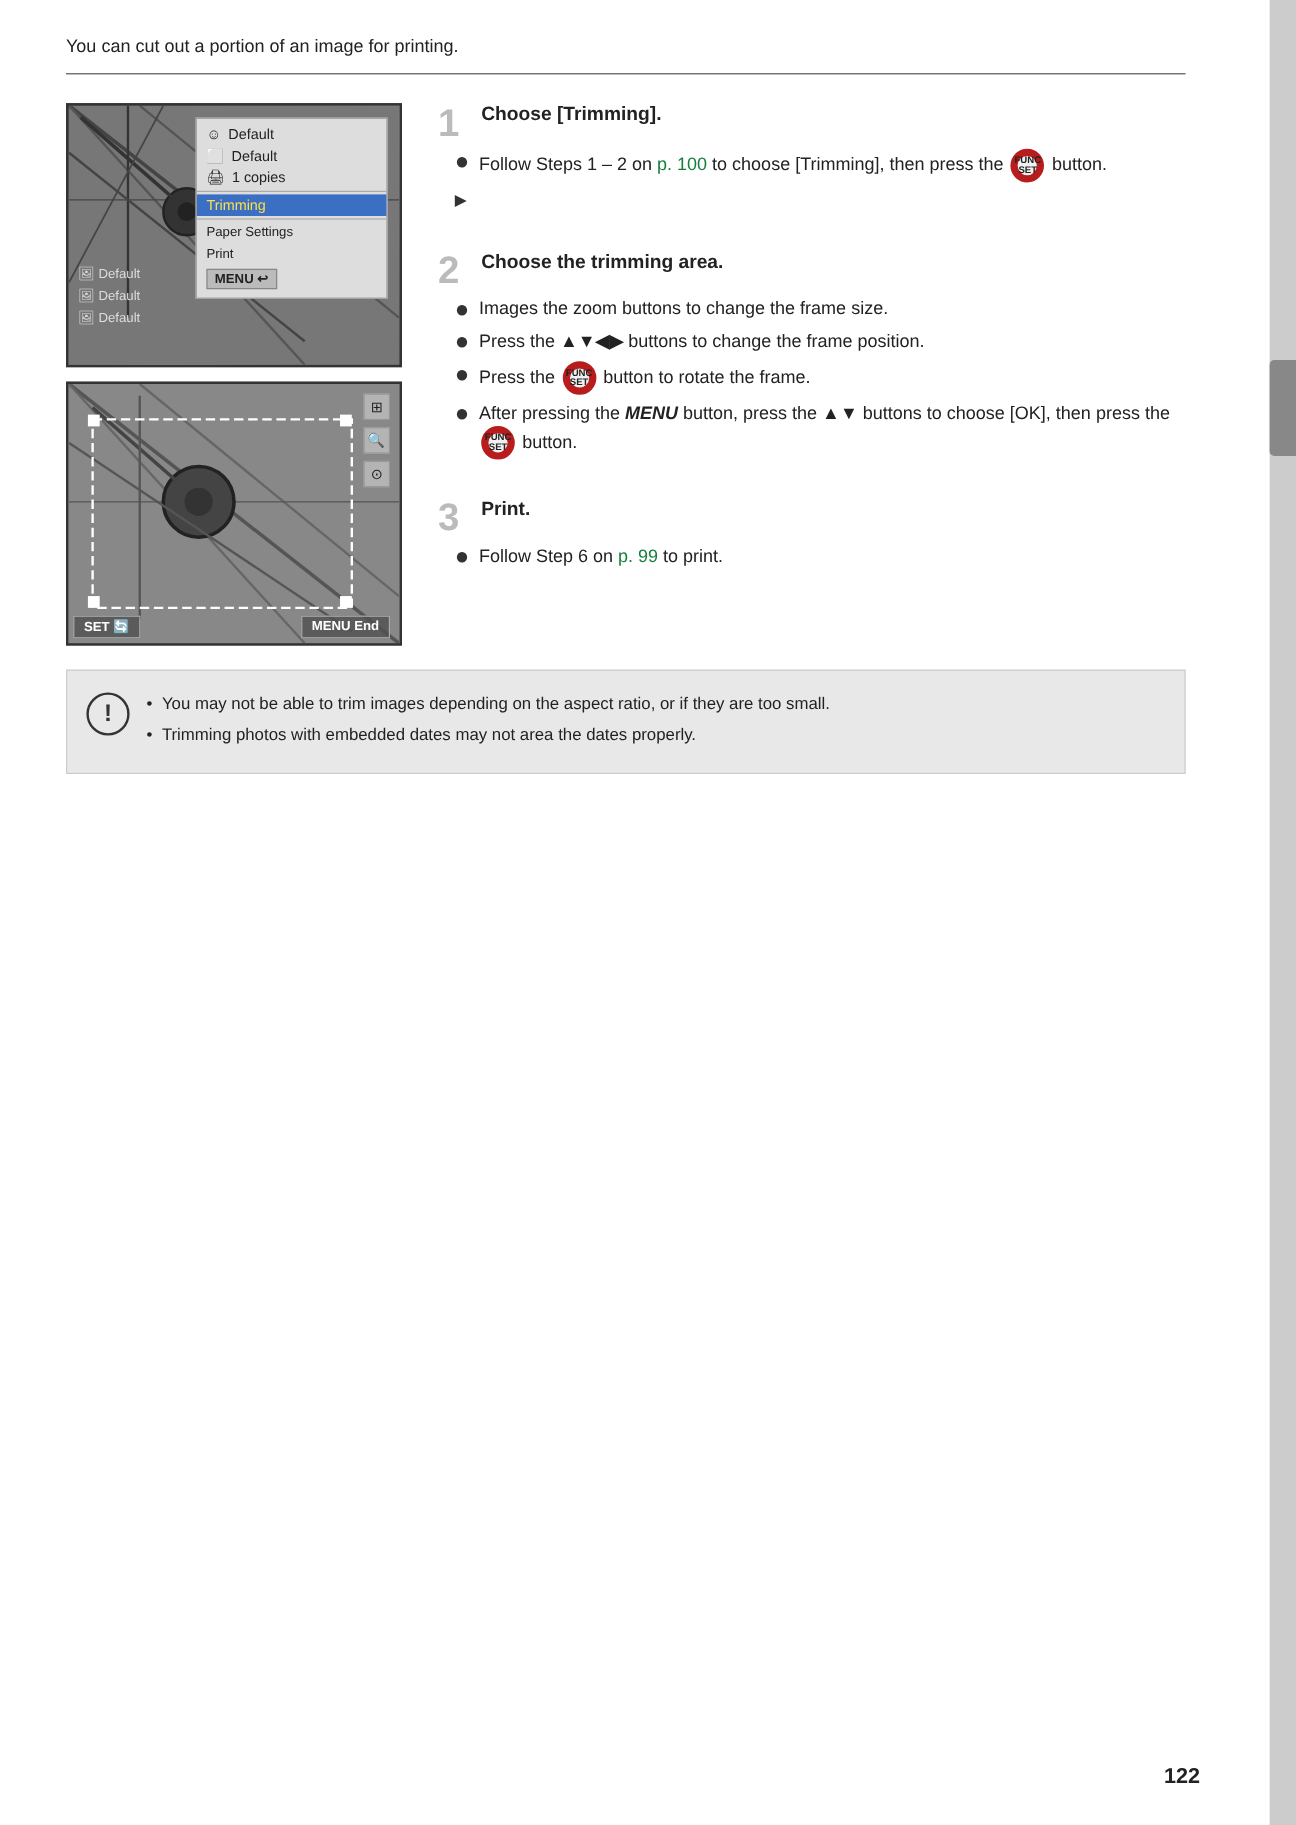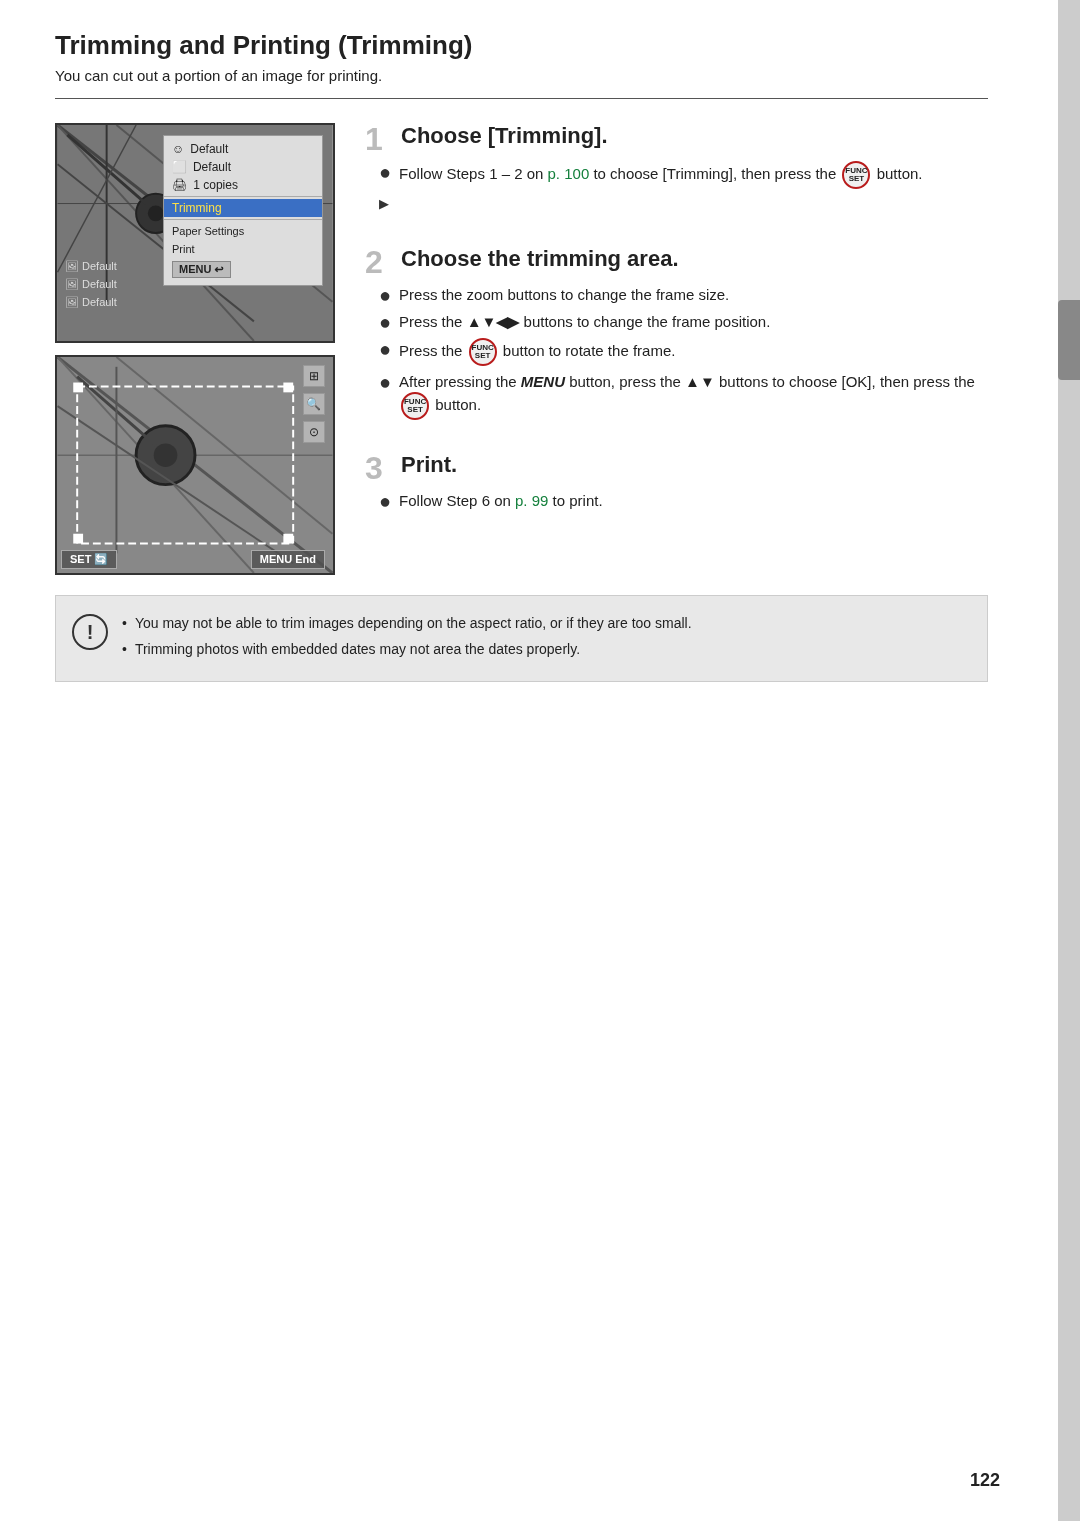--- a/index.html
+++ b/index.html
@@ -198,21 +198,21 @@
 
     .step-num {
       font-size: 32px;
       font-weight: bold;
       color: #bbb;
       line-height: 1;
       min-width: 28px;
     }
 
     .step-title {
-      font-size: 22px;
+      font-size: 16px;
       font-weight: bold;
       line-height: 1.2;
     }
 
     .step-bullets {
       padding-left: 14px;
       margin-top: 4px;
     }
 
     .bullet-item {
@@ -239,21 +239,21 @@
 
     .link-text {
       color: #15803d;
       text-decoration: none;
     }
 
     .func-btn {
       display: inline-flex;
       align-items: center;
       justify-content: center;
-      border: 2px solid #b91c1c;
+      border: 6px solid #b91c1c;
       border-radius: 50%;
       width: 28px;
       height: 28px;
       font-size: 9px;
       font-weight: bold;
       vertical-align: middle;
       position: relative;
       background: #f0f0f0;
       margin: 0 2px;
     }
@@ -334,21 +334,20 @@
 </head>
 <body>
 
 <div class="right-bar">
   <div class="right-bar-inner"></div>
 </div>
 
 <div class="page">
 
 
-  <div class="page-title">Trimming and Printing (Trimming)</div>
   <div class="page-subtitle">You can cut out a portion of an image for printing.</div>
   <hr class="divider">
 
   <div class="main-content">
 
     <div class="screenshots-col">
 
       <div class="screenshot-1">
         <div class="camera-bg">
           <svg class="camera-svg" viewBox="0 0 280 220">
@@ -463,21 +462,21 @@
       </div>
 
       <div class="step-block">
         <div class="step-number-row">
           <span class="step-num">2</span>
           <span class="step-title">Choose the trimming area.</span>
         </div>
         <div class="step-bullets">
           <div class="bullet-item">
             <span class="bullet-dot">●</span>
-            <span>Press the zoom buttons to change the frame size.</span>
+            <span>Images the zoom buttons to change the frame size.</span>
           </div>
           <div class="bullet-item">
             <span class="bullet-dot">●</span>
             <span>Press the <strong>▲▼◀▶</strong> buttons to change the frame position.</span>
           </div>
           <div class="bullet-item">
             <span class="bullet-dot">●</span>
             <span>
               Press the
               <span class="func-btn">

